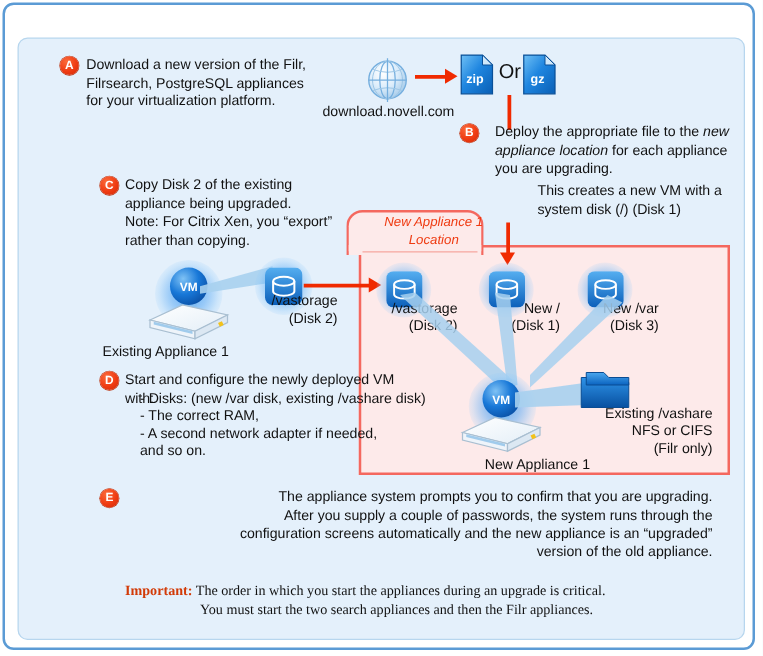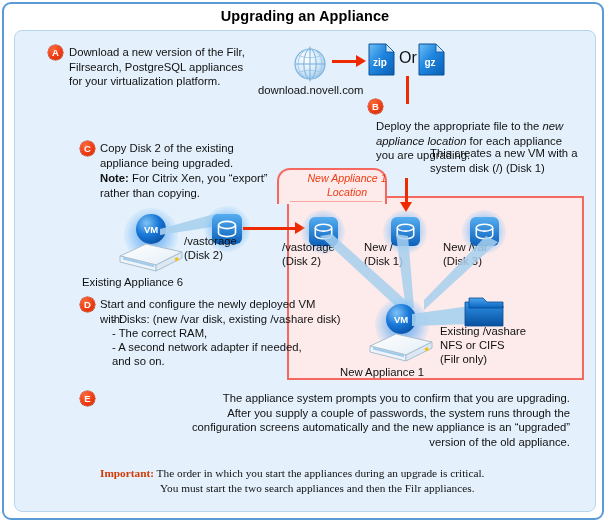--- a/index.html
+++ b/index.html
@@ -39,21 +39,21 @@
     box-sizing:border-box;
   }
   
   .txt{
     position:absolute;
     font-size:11.3px;
     line-height:14.6px;
     color:#111;
     white-space:pre-line;
   }
-  .txt b{font-weight:bold;}
+  .txt b{font-weight:normal;}
   .em{font-style:italic;}
   
   .badge{
     position:absolute;
     width:15px;height:15px;border-radius:50%;
     background:radial-gradient(circle at 35% 28%, #fb6a3a 0%, #ef3b12 55%, #cf2a06 100%);
     color:#fff;font-size:9.5px;font-weight:bold;
     line-height:15px;text-align:center;
     box-shadow:0 0 0 .5px #b92a05;
   }
@@ -100,21 +100,21 @@
   }
   .arrow-head-d{
     position:absolute;width:0;height:0;
     border-left:6.5px solid transparent;
     border-right:6.5px solid transparent;
     border-top:10px solid #f02a00;
   }
   
   .icon{position:absolute;}
   .cap{
-    position:absolute;text-align:left;
+    position:absolute;text-align:right;
     font-size:11.3px;line-height:14px;color:#111;
     white-space:pre-line;
   }
   .glow{
     position:absolute;
     border-radius:50%;
     background:radial-gradient(circle,
        rgba(60,150,240,.78) 0%,
        rgba(90,170,245,.55) 38%,
        rgba(140,200,250,.28) 62%,
@@ -129,21 +129,20 @@
     position:absolute;background:#f6a7a0;height:1px;
   }
 </style>
 </head>
 <body>
 
 <div id="page">
 
   <div class="outer-frame"></div>
 
-  <div class="title">Upgrading an Appliance</div>
 
   <div class="panel"></div>
 
   <div class="pink-box"></div>
   <div class="pink-tab"></div>
   <div class="pink-tab-cover"></div>
   <div class="rule" style="left:290px;top:201px;width:92px;"></div>
   <div class="pink-label">New Appliance 1
 Location</div>
 
@@ -196,21 +195,21 @@
     <svg width="27" height="33" viewBox="0 0 27 33">
       <path d="M1 1 H18 L26 9 V32 H1 Z" fill="url(#zipg)" stroke="#0a5098" stroke-width="1"></path>
       <path d="M18 1 L26 9 H18 Z" fill="#cfe8fb" stroke="#0a5098" stroke-width=".8"></path>
       <text x="12" y="23" font-family="Liberation Sans, sans-serif" font-size="10" font-weight="bold" fill="#ffffff" text-anchor="middle">gz</text>
     </svg>
   </div>
 
   <div class="arrow-v" style="left:406px;top:76px;height:28px;"></div>
 
   <div class="badge" style="left:368px;top:99px;">B</div>
-  <div class="txt" style="left:376px;top:99px;width:200px;margin-top:20px;"><span>Deploy the appropriate file to the </span><span class="em">new</span><br><span class="em">appliance location</span><span> for each appliance</span><br><span>you are upgrading.</span></div>
+  <div class="txt" style="left:396px;top:99px;width:200px;"><span>Deploy the appropriate file to the </span><span class="em">new</span><br><span class="em">appliance location</span><span> for each appliance</span><br><span>you are upgrading.</span></div>
   <div class="txt" style="left:388px;top:146px;width:200px;margin-left:42px;">This creates a new VM with a
 system disk (/) (Disk 1)</div>
 
   <div class="arrow-v" style="left:405px;top:178px;height:26px;"></div>
   <div class="arrow-head-d" style="left:400px;top:202px;"></div>
 
   <div class="badge" style="left:80px;top:141px;">C</div>
   <div class="txt" style="left:100px;top:141px;width:185px;">Copy Disk 2 of the existing
 appliance being upgraded.</div>
   <div class="txt" style="left:100px;top:171px;width:190px;"><b>Note:</b><span> For Citrix Xen, you “export”
@@ -240,21 +239,21 @@
       <path d="M8 44 L34 32 L70 40 L44 53 Z" fill="url(#boxtop)" stroke="#a9bfd1" stroke-width="1"></path>
       <path d="M8 44 L44 53 L44 59 L8 50 Z" fill="#eef4fa" stroke="#a9bfd1" stroke-width="1"></path>
       <path d="M44 53 L70 40 L70 46 L44 59 Z" fill="#dce8f3" stroke="#a9bfd1" stroke-width="1"></path>
       <path d="M11 45.3 L42 53 L42 55.2 L11 47.5 Z" fill="#8cc0e8" opacity=".8"></path>
       <rect x="63" y="45.5" width="3.4" height="3.4" fill="#f3c21a" transform="rotate(-26 64.7 47.2)"></rect>
 
       <circle cx="39" cy="17" r="15" fill="url(#vmball)"></circle>
       <text x="39" y="21" font-family="Liberation Sans, sans-serif" font-size="9.5" font-weight="bold" fill="#ffffff" text-anchor="middle">VM</text>
     </svg>
   </div>
-  <div class="cap" style="left:82px;top:275px;width:140px;text-align:left;">Existing Appliance 6</div>
+  <div class="cap" style="left:82px;top:275px;width:140px;text-align:left;">Existing Appliance 1</div>
 
   <div class="icon" style="left:160px;top:209px;width:70px;height:32px;">
     <svg width="70" height="32" viewBox="0 0 70 32">
       <path d="M0 20 L58 4 L58 17 L0 26 Z" fill="#a7d0ee" opacity=".9"></path>
     </svg>
   </div>
 
   <div class="glow" style="left:204px;top:206px;width:46px;height:46px;"></div>
   <div class="icon" style="left:212px;top:214px;width:30px;height:30px;">
     <svg width="30" height="30" viewBox="0 0 30 30">
@@ -326,21 +325,21 @@
       <path d="M28 16 L50 16 L42 44 L36 44 Z" fill="url(#beam)"></path>
       <path d="M8 44 L34 32 L70 40 L44 53 Z" fill="url(#boxtop)" stroke="#a9bfd1" stroke-width="1"></path>
       <path d="M8 44 L44 53 L44 59 L8 50 Z" fill="#eef4fa" stroke="#a9bfd1" stroke-width="1"></path>
       <path d="M44 53 L70 40 L70 46 L44 59 Z" fill="#dce8f3" stroke="#a9bfd1" stroke-width="1"></path>
       <path d="M11 45.3 L42 53 L42 55.2 L11 47.5 Z" fill="#8cc0e8" opacity=".8"></path>
       <rect x="63" y="45.5" width="3.4" height="3.4" fill="#f3c21a" transform="rotate(-26 64.7 47.2)"></rect>
       <circle cx="39" cy="17" r="15" fill="url(#vmball)"></circle>
       <text x="39" y="21" font-family="Liberation Sans, sans-serif" font-size="9.5" font-weight="bold" fill="#ffffff" text-anchor="middle">VM</text>
     </svg>
   </div>
-  <div class="cap" style="left:340px;top:365px;width:120px;">New Appliance 1</div>
+  <div class="cap" style="left:352px;top:365px;width:120px;">New Appliance 1</div>
 
   <div class="icon" style="left:412px;top:306px;width:70px;height:30px;">
     <svg width="70" height="30" viewBox="0 0 70 30">
       <path d="M0 8 L58 0 L58 18 L0 20 Z" fill="#a7d0ee" opacity=".9"></path>
     </svg>
   </div>
 
   <div class="icon" style="left:463px;top:296px;width:42px;height:32px;">
     <svg width="42" height="32" viewBox="0 0 42 32">
       <defs>

